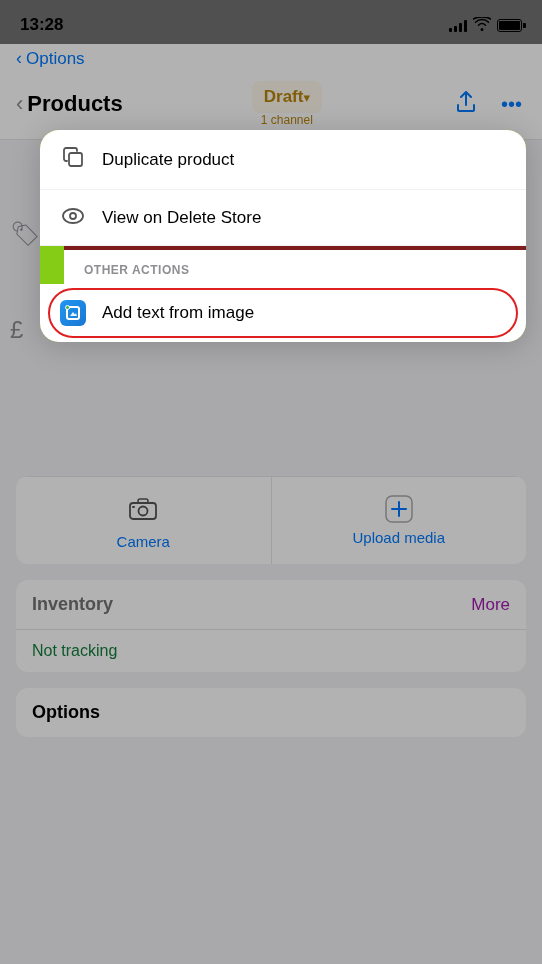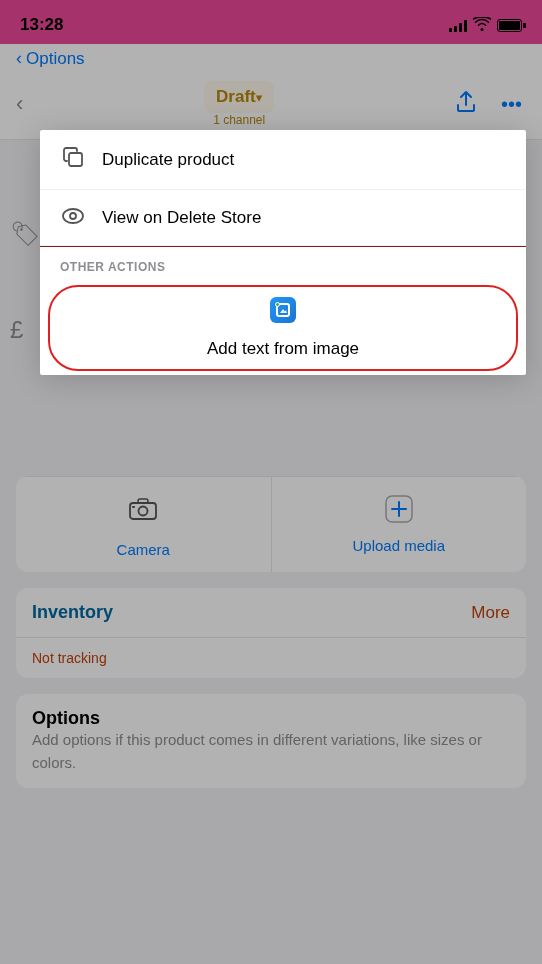--- a/index.html
+++ b/index.html
@@ -8,21 +8,21 @@
       width: 542px;
       min-height: 964px;
       background: #f2f2f7;
       font-family: -apple-system, BlinkMacSystemFont, 'SF Pro Text', 'Helvetica Neue', sans-serif;
       position: relative;
       overflow-x: hidden;
     }
 
     
     .status-bar {
-      background: #ec4899;
+      background: #737373;
       display: flex;
       justify-content: space-between;
       align-items: center;
       padding: 12px 20px 6px 20px;
       height: 44px;
     }
     .status-time {
       font-size: 17px;
       font-weight: 600;
       color: #000;
@@ -184,21 +184,21 @@
       display: flex;
       border-top: 1px solid #e5e5ea;
     }
     .media-btn {
       flex: 1;
       padding: 14px 0;
       display: flex;
       flex-direction: column;
       align-items: center;
       justify-content: center;
-      gap: 14px;
+      gap: 6px;
       background: none;
       border: none;
       cursor: pointer;
       color: #007aff;
       font-size: 15px;
     }
     .media-btn:first-child {
       border-right: 1px solid #e5e5ea;
     }
 
@@ -211,31 +211,31 @@
     }
     .section-header {
       display: flex;
       justify-content: space-between;
       align-items: center;
       padding: 14px 16px;
     }
     .section-title {
       font-size: 18px;
       font-weight: 700;
-      color: #0369a1;
+      color: #737373;
     }
     .section-more {
       font-size: 17px;
-      color: #c2410c;
+      color: #a21caf;
     }
     .section-row {
       padding: 12px 16px;
       border-top: 1px solid #e5e5ea;
-      font-size: 14px;
-      color: #c2410c;
+      font-size: 16px;
+      color: #15803d;
     }
 
     
     .options-section {
       background: #ffffff;
       border-radius: 12px;
       margin-bottom: 16px;
       padding: 14px 16px;
     }
     .options-title {
@@ -258,21 +258,21 @@
       bottom: 0;
       background: rgba(0,0,0,0.3);
       z-index: 10;
     }
     .dropdown-menu {
       position: absolute;
       top: 130px;
       left: 40px;
       right: 16px;
       background: #84cc16;
-      border-radius: 2px;
+      border-radius: 19px;
       z-index: 20;
       overflow: hidden;
       box-shadow: 0 4px 30px rgba(0,0,0,0.18);
     }
     .menu-item {
       display: flex;
       align-items: center;
       gap: 16px;
       padding: 16px 20px;
       border-bottom: 1px solid #f0f0f5;
@@ -302,34 +302,34 @@
     .menu-icon-red {
       font-size: 20px;
       color: #e0341d;
       width: 26px;
       text-align: center;
       flex-shrink: 0;
     }
     .other-actions-header {
       padding: 10px 20px 6px 20px;
       background: #fff;
-      border-top: 1px solid #7f1d1d;
+      border-top: 4px solid #7f1d1d;
+      margin-left: 24px;
     }
     .other-actions-label {
       font-size: 12px;
       font-weight: 600;
       color: #8e8e93;
       letter-spacing: 0.5px;
       text-transform: uppercase;
     }
 
     
     .highlight-item {
       position: relative;
-      flex-direction: column;
     }
     .highlight-ring {
       position: absolute;
       top: 4px;
       left: 8px;
       right: 8px;
       bottom: 4px;
       border: 2.5px solid #e02020;
       border-radius: 30px;
       pointer-events: none;
@@ -406,20 +406,21 @@
 </div>
 
 <div class="back-nav">
   <span class="back-chevron">‹</span>
   <span class="back-label">Options</span>
 </div>
 
 <div class="nav-bar">
   <div class="nav-back">
     <span class="nav-back-chevron">‹</span>
+    <span class="nav-title">Products</span>
   </div>
   <div class="draft-wrapper">
     <button class="draft-button">
       <span class="draft-button-text">Draft</span>
       <span class="draft-chevron">▾</span>
     </button>
     <span class="draft-subtitle">1 channel</span>
   </div>
   <div class="nav-actions">
     <button class="nav-icon-btn">
@@ -470,21 +471,20 @@
   <div class="section-card">
     <div class="section-header">
       <span class="section-title">Inventory</span>
       <span class="section-more">More</span>
     </div>
     <div class="section-row">Not tracking</div>
   </div>
 
   <div class="options-section">
     <div class="options-title">Options</div>
-    <div class="options-desc">Add options if this product comes in different variations, like sizes or colors.</div>
   </div>
 
 </div>
 
 <div class="overlay-backdrop"></div>
 
 <div class="dropdown-menu">
 
   <div class="menu-item">
     <span class="menu-item-icon">

